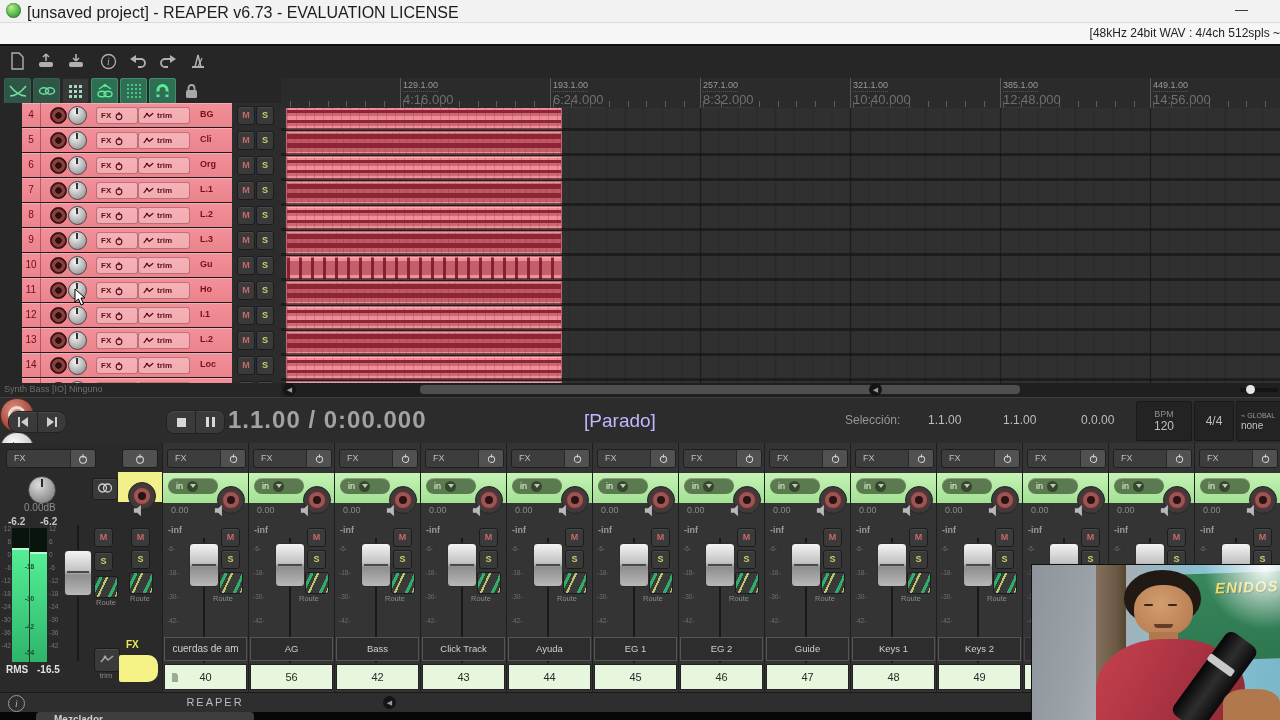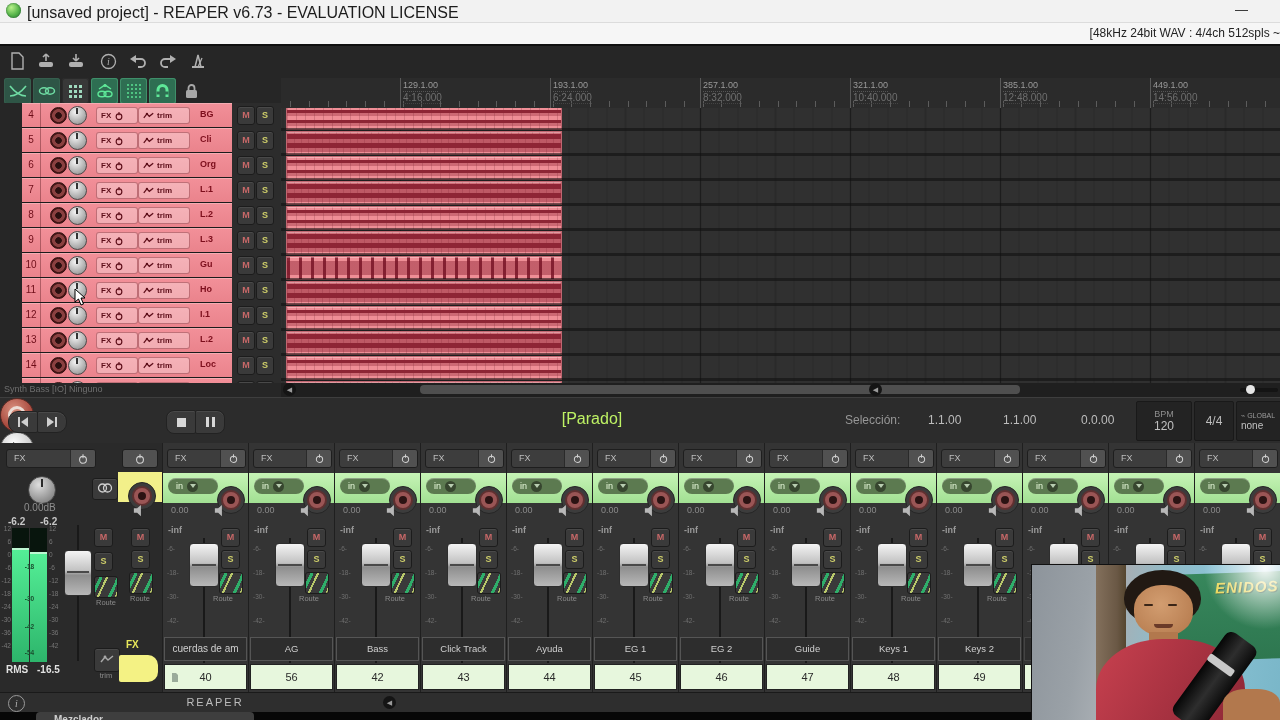--- a/index.html
+++ b/index.html
@@ -19,21 +19,21 @@
   .tb1{position:absolute;top:49px;width:26px;height:24px;display:flex;align-items:center;justify-content:center}
   .tb2{position:absolute;top:78px;width:27px;height:26px;display:flex;align-items:center;justify-content:center;border-radius:3px}
   .tb2.on{background:#2e6e52;box-shadow:inset 0 0 0 1px #3f8f6a}
   .tb2.half{background:#2e5546;box-shadow:inset 0 0 0 1px #365f4e}
   .tb2.off{background:#383838;box-shadow:inset 0 0 0 1px #2a2a2a}
   
   #ruler{position:absolute;left:281px;top:78px;width:999px;height:30px;background:#2b2b2b;border-bottom:1px solid #121212;overflow:hidden}
   .rtick{position:absolute;top:23px;width:1px;height:6px;background:#5c5c5c}
   .rline{position:absolute;top:0;width:1px;height:30px;background:#5a5a5a}
   .rbar{position:absolute;top:2px;font-size:9px;color:#9a9a9a;border-bottom:1px dotted #555;padding-bottom:1px}
-  .rtime{position:absolute;top:14px;font-size:10px;color:#6f6f6f;border-bottom:1px dotted #444}
+  .rtime{position:absolute;top:14px;font-size:13px;color:#6f6f6f;border-bottom:1px dotted #444}
   
   #left-spine{position:absolute;left:0;top:103px;width:22px;height:280px;background:#222}
   #tracks{position:absolute;left:0;top:103px;width:281px;height:280px;overflow:hidden;background:#262626}
   #ms-col{position:absolute;left:232px;top:0;width:49px;height:280px;background:#2c2c2c}
   .trow{position:absolute;left:22px;width:210px;height:24px;background:linear-gradient(#f29099,#ea838c);
     border-bottom:1px solid #1b1b1b;box-shadow:inset 0 1px rgba(255,255,255,.25)}
   .tnum{position:absolute;left:0;top:0;width:18px;height:24px;font-size:10px;line-height:24px;text-align:center;
     color:#6d0d18;border-right:1px solid rgba(60,5,12,.35)}
   .trec{position:absolute;left:28px;top:4px;width:15px;height:15px;border-radius:50%;border:1px solid #2d0d0d;
     background:radial-gradient(circle at 50% 50%,#2a0f0f 0 28%,#8a4040 34% 58%,#4a1818 62%)}
@@ -81,21 +81,21 @@
   #t-rec .ring{width:12px;height:12px;border-radius:50%;border:3px solid #ecdcd4}
   #t-play{left:99px;top:6px;width:32px;height:32px;border-radius:50%;border:1px solid #6a6a6a;
     background:radial-gradient(circle at 40% 30%,#fbfbfb,#cfcfcf 58%,#989898);display:flex;align-items:center;justify-content:center}
   #t-play .tri{width:0;height:0;border-left:11px solid #3a3a3a;border-top:7px solid transparent;border-bottom:7px solid transparent;margin-left:3px}
   #t-loop{left:135px;top:10px;width:24px;height:24px;border-radius:50%;background:#3f3f3f;border:1px solid #222;display:flex;align-items:center;justify-content:center}
   #t-stop{left:166px;top:12px;width:28px;height:22px;border-radius:8px 2px 2px 8px}
   #t-stop .sq{width:9px;height:9px;background:#d8d8d8}
   #t-pause{left:195px;top:12px;width:28px;height:22px;border-radius:2px 8px 8px 2px;gap:3px}
   #t-pause i{display:block;width:3px;height:10px;background:#d8d8d8}
   #t-pos{position:absolute;left:228px;top:8px;font-size:24px;font-weight:bold;color:#a2a2a2;letter-spacing:1px}
-  #t-state{position:absolute;left:532px;top:12px;width:120px;text-align:center;font-size:16px;color:#bef264}
+  #t-state{position:absolute;left:560px;top:12px;width:120px;text-align:center;font-size:19px;color:#c4b5fd}
   #t-sel-label{position:absolute;left:845px;top:15px;font-size:12px;color:#979797}
   .t-sel-val{position:absolute;top:15px;font-size:12px;color:#bdbdbd}
   .t-box{position:absolute;top:3px;height:38px;background:#232323;border:1px solid #191919;border-radius:2px;
     display:flex;flex-direction:column;align-items:center;justify-content:center;color:#ababab}
   #t-bpm{left:1136px;width:54px}
   #t-bpm .l1{font-size:9px;color:#8f8f8f}
   #t-bpm .l2{font-size:12px;color:#c0c0c0}
   #t-sig{left:1194px;width:38px;font-size:12px;color:#bdbdbd}
   #t-glob{left:1236px;width:49px;align-items:flex-start;padding-left:4px;overflow:hidden}
   #t-glob .g1{font-size:7px;color:#9a9a9a;white-space:nowrap}
@@ -706,20 +706,21 @@
         <polygon points="9,0.5 13,3 9,5.5" fill="#c8c8c8"></polygon>
       </svg>
     </div>
   <div class="tbtn" id="t-stop">
       <div class="sq"></div>
     </div>
   <div class="tbtn" id="t-pause">
       <i></i>
       <i></i>
     </div>
+  <div id="t-pos">1.1.00 / 0:00.000</div>
   <div id="t-state">[Parado]</div>
   <div id="t-sel-label">Selección:</div>
   <div class="t-sel-val" style="left:928px">1.1.00</div>
   <div class="t-sel-val" style="left:1003px">1.1.00</div>
   <div class="t-sel-val" style="left:1081px">0.0.00</div>
   <div class="t-box" id="t-bpm">
     <span class="l1">BPM</span>
     <span class="l2">120</span>
   </div>
   <div class="t-box" id="t-sig">

